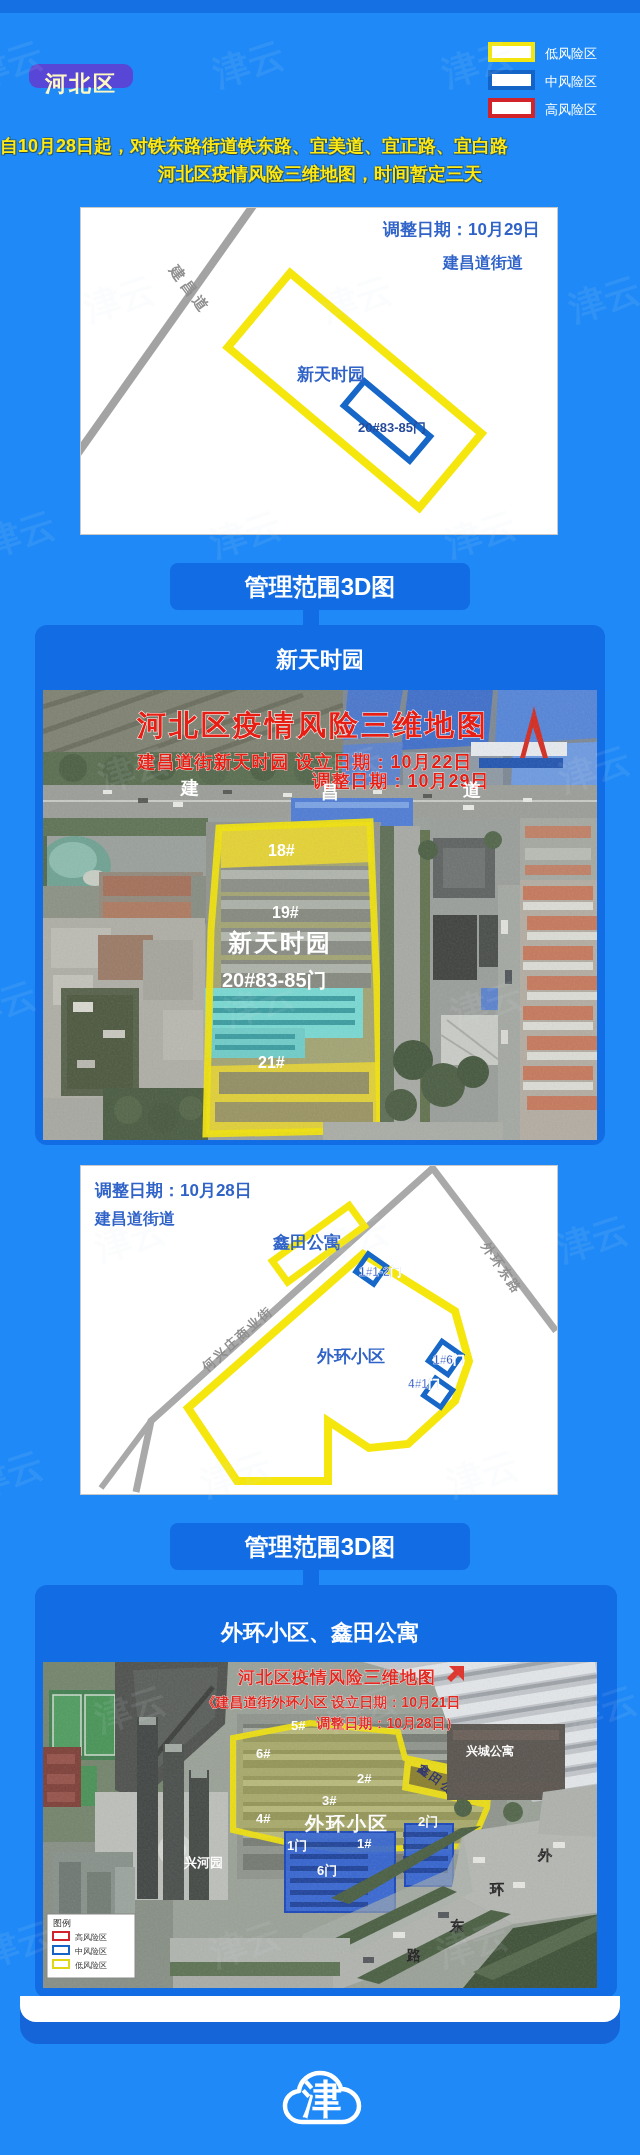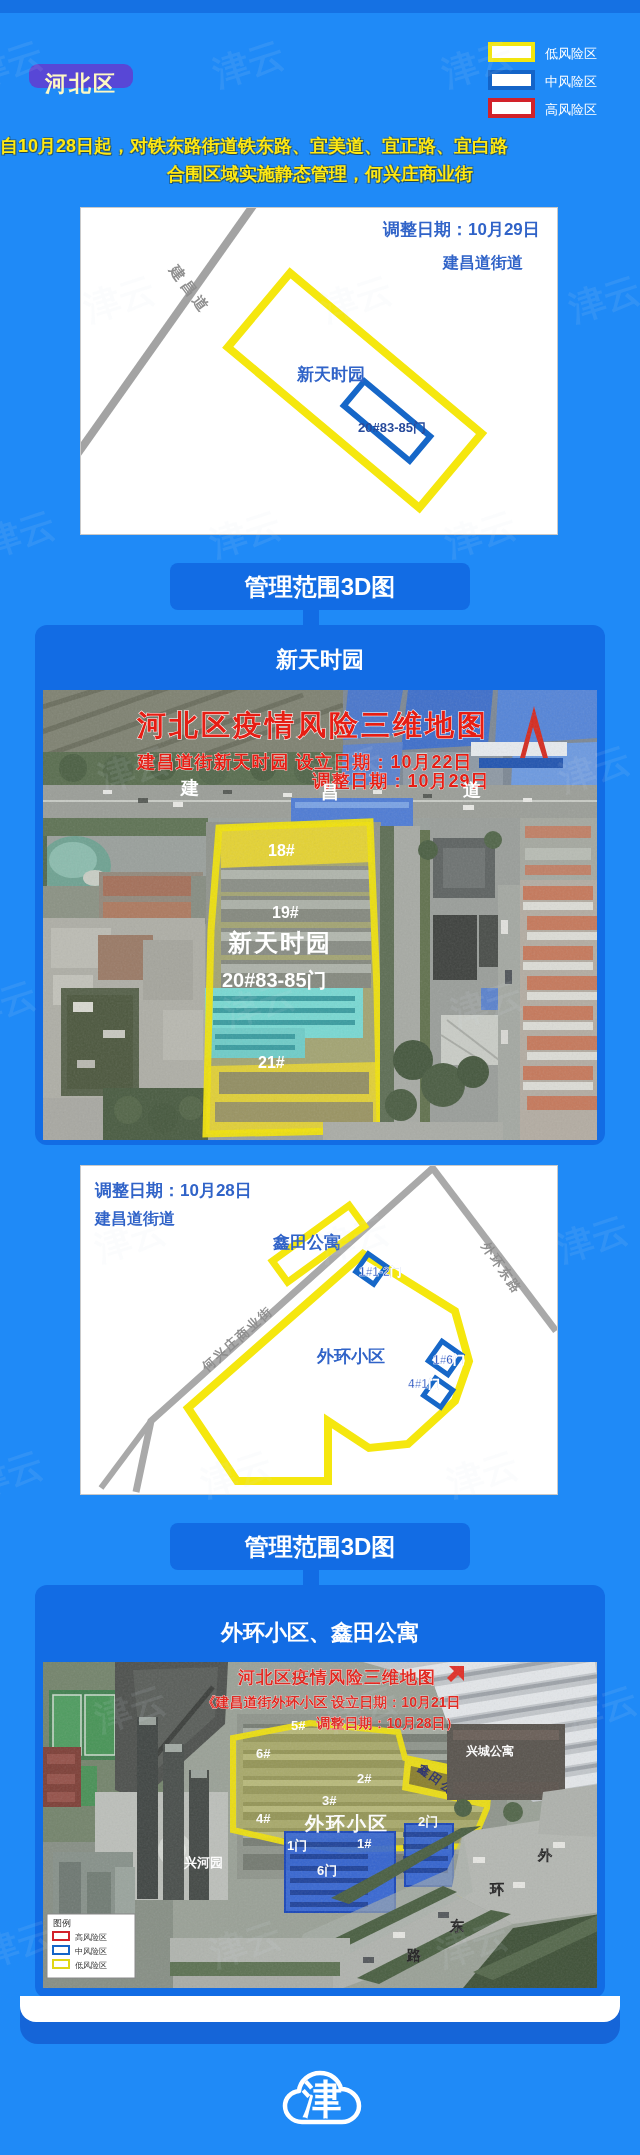--- a/index.html
+++ b/index.html
@@ -21,21 +21,21 @@
 <div class="abs" style="left:488px;top:70px;width:39px;height:12px;background:#fff;border:4px solid #1464c8;"></div>
 
 <div class="abs" style="left:545px;top:73px;color:#fff;font-size:13px;">中风险区</div>
 
 <div class="abs" style="left:488px;top:98px;width:39px;height:12px;background:#fff;border:4px solid #d2222a;"></div>
 
 <div class="abs" style="left:545px;top:101px;color:#fff;font-size:13px;">高风险区</div>
 
 <div class="abs" style="left:0;top:134px;width:640px;color:#ffe912;font-size:18px;font-weight:bold;text-shadow:1px 1px 0 rgba(40,40,0,0.5),-1px 1px 0 rgba(40,40,0,0.35),1px -1px 0 rgba(40,40,0,0.35);">自10月28日起，对铁东路街道铁东路、宜美道、宜正路、宜白路</div>
 
-<div class="abs" style="left:0;top:162px;width:640px;text-align:center;color:#ffe912;font-size:18px;font-weight:bold;text-shadow:1px 1px 0 rgba(40,40,0,0.5),-1px 1px 0 rgba(40,40,0,0.35),1px -1px 0 rgba(40,40,0,0.35);">合围区域实施静态管理，何兴庄商业街</div>
+<div class="abs" style="left:0;top:162px;width:640px;text-align:center;color:#ffe912;font-size:18px;font-weight:bold;text-shadow:1px 1px 0 rgba(40,40,0,0.5),-1px 1px 0 rgba(40,40,0,0.35),1px -1px 0 rgba(40,40,0,0.35);">河北区疫情风险三维地图，时间暂定三天</div>
 
 <div class="abs" style="left:80px;top:207px;width:478px;height:328px;background:#fff;border:1px solid #c9c9c9;box-sizing:border-box;">
   <svg width="476" height="326" viewBox="0 0 476 326">
 
     <line x1="174" y1="-5" x2="-10" y2="255" stroke="#a3a3a3" stroke-width="8"></line>
 
     <text x="88" y="62" transform="rotate(53 88 62)" fill="#8f8f8f" font-size="15" font-weight="bold" letter-spacing="4">建昌道</text>
 
     <rect x="149" y="134" width="250" height="97" transform="rotate(40 274 182)" fill="none" stroke="#f5e70e" stroke-width="8"></rect>
 
@@ -307,21 +307,21 @@
 
     <rect x="347" y="216" width="21" height="21" transform="rotate(35 357 226)" fill="none" stroke="#1667c8" stroke-width="5"></rect>
     <text x="327" y="222" fill="#2a55c0" font-size="12" font-weight="bold" stroke="#fff" stroke-width="0.5">4#1门</text>
   </svg>
 </div>
 
 <div class="abs" style="left:170px;top:1523px;width:300px;height:47px;background:#126ce4;border-radius:8px;color:#fff;font-size:24px;font-weight:bold;text-align:center;line-height:47px;">管理范围3D图</div>
 
 <div class="abs" style="left:303px;top:1568px;width:16px;height:22px;background:#126ce4;"></div>
 
-<div class="abs" style="left:35px;top:1585px;width:570px;height:413px;background:#126ce4;border-radius:12px;">
+<div class="abs" style="left:35px;top:1585px;width:570px;height:413px;background:#126ce4;border-radius:12px;padding-left:12px;">
 
   <div class="abs" style="left:0;top:33px;width:570px;text-align:center;color:#fff;font-size:22px;font-weight:bold;">外环小区、鑫田公寓</div>
 
   <div class="abs" style="left:8px;top:77px;width:554px;height:326px;background:#99a096;overflow:hidden;" id="photo2">
     <svg width="554" height="326" viewBox="0 0 554 326">
       <defs>
         <filter id="nz2" x="0" y="0" width="100%" height="100%">
           <feTurbulence type="fractalNoise" baseFrequency="0.55" numOctaves="2" seed="11"></feTurbulence>
           <feColorMatrix type="saturate" values="0"></feColorMatrix>
         </filter>

